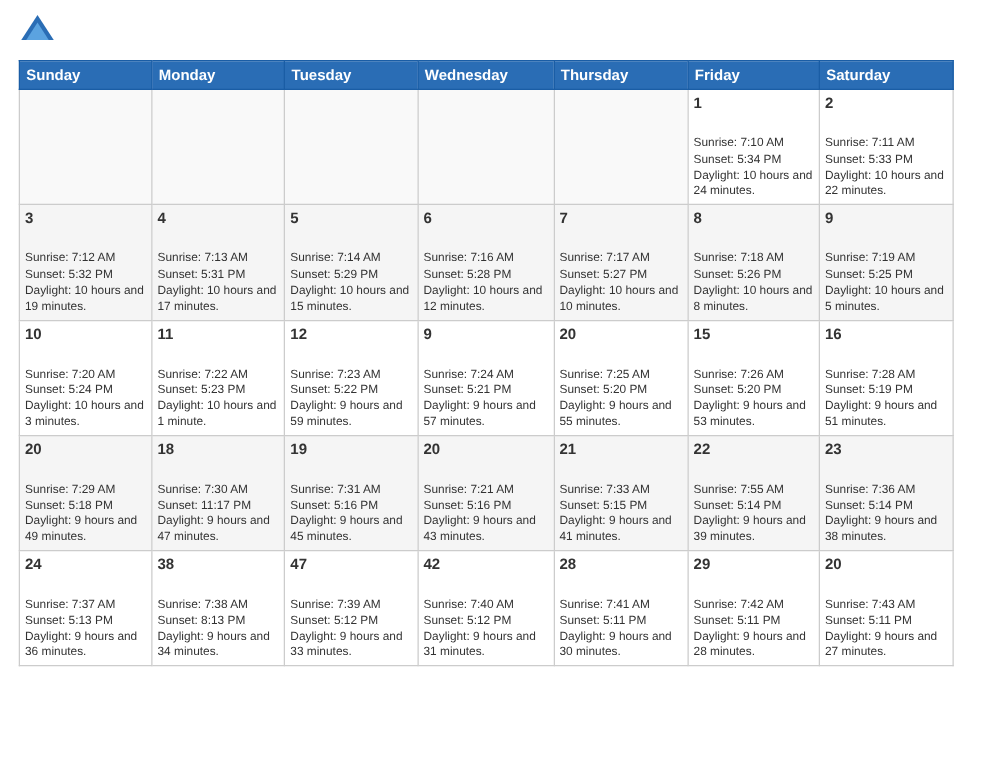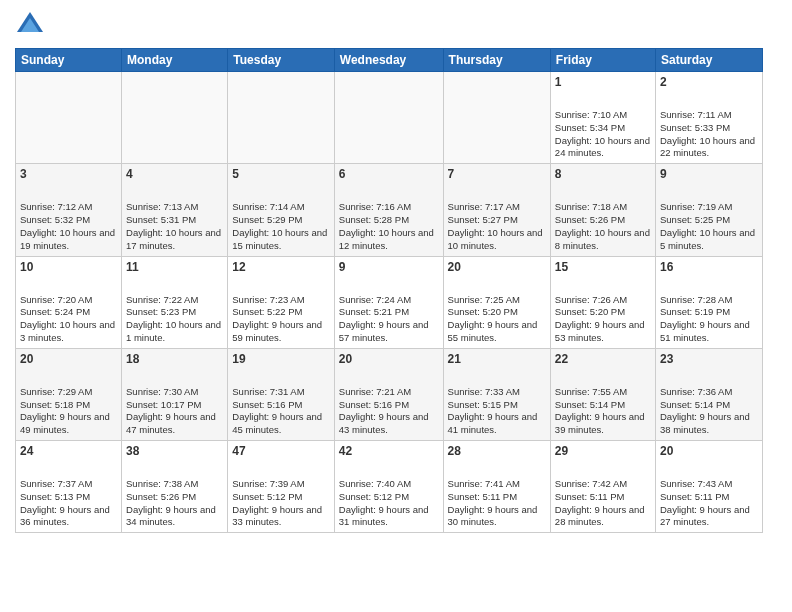--- a/index.html
+++ b/index.html
@@ -260,21 +260,21 @@
           <td>
             <span class="day-num">20</span>
             <div class="day-info">Sunrise: 7:29 AM
 Sunset: 5:18 PM
 Daylight: 9 hours
 and 49 minutes.</div>
           </td>
           <td>
             <span class="day-num">18</span>
             <div class="day-info">Sunrise: 7:30 AM
-Sunset: 10:17 PM
+Sunset: 11:17 PM
 Daylight: 9 hours
 and 47 minutes.</div>
           </td>
           <td>
             <span class="day-num">19</span>
             <div class="day-info">Sunrise: 7:31 AM
 Sunset: 5:16 PM
 Daylight: 9 hours
 and 45 minutes.</div>
           </td>
@@ -311,21 +311,21 @@
           <td>
             <span class="day-num">24</span>
             <div class="day-info">Sunrise: 7:37 AM
 Sunset: 5:13 PM
 Daylight: 9 hours
 and 36 minutes.</div>
           </td>
           <td>
             <span class="day-num">38</span>
             <div class="day-info">Sunrise: 7:38 AM
-Sunset: 5:26 PM
+Sunset: 8:13 PM
 Daylight: 9 hours
 and 34 minutes.</div>
           </td>
           <td>
             <span class="day-num">47</span>
             <div class="day-info">Sunrise: 7:39 AM
 Sunset: 5:12 PM
 Daylight: 9 hours
 and 33 minutes.</div>
           </td>

